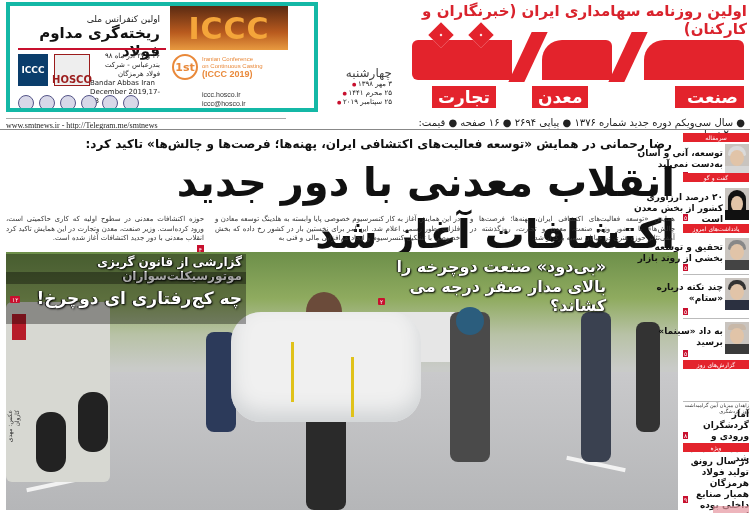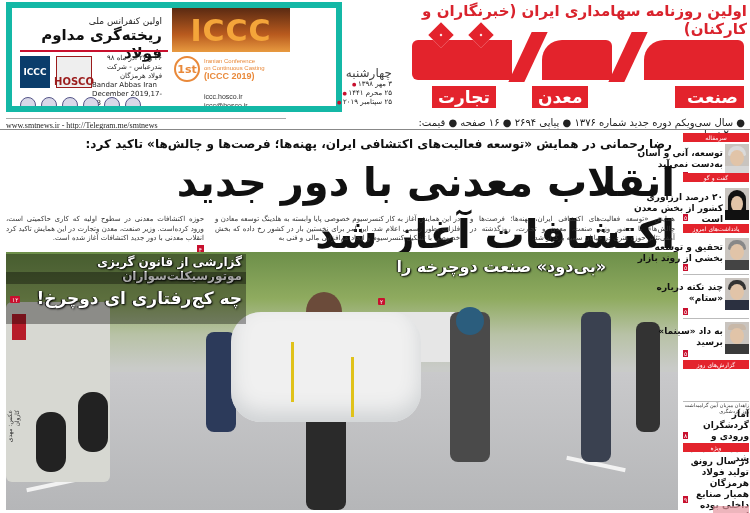--- a/index.html
+++ b/index.html
@@ -2,21 +2,21 @@
 <html><head>
 <meta charset="utf-8">
 <style>
   * { box-sizing: border-box; margin: 0; padding: 0; }
   html, body { width: 750px; height: 513px; overflow: hidden; background: #fff; }
   body { position: relative; font-family: "DejaVu Sans", sans-serif; color: #111; direction: ltr; }
   .abs { position: absolute; }
   .rtl { direction: rtl; text-align: right; unicode-bidi: plaintext; }
 
   
-  #ad { left: 6px; top: 2px; width: 336px; height: 110px; border: 6px solid #14b8a6; background: #fff; overflow: hidden; }
+  #ad { left: 6px; top: 2px; width: 312px; height: 110px; border: 4px solid #14b8a6; background: #fff; overflow: hidden; }
   #ad .ad-left { position:absolute; left:4px; top:2px; width:150px; height:104px; }
   #ad .ad-sub { position:absolute; right:4px; top:6px; font-size:9px; color:#222; }
   #ad .ad-title { position:absolute; right:4px; top:16px; font-size:15px; font-weight:bold; color:#111; }
   #ad .ad-rule { position:absolute; left:4px; top:40px; width:148px; height:2px; background:#c8102e; }
   #ad .ad-dates { position:absolute; right:4px; top:44px; font-size:7px; color:#222; line-height:9px; width:70px; }
   #ad .logo-iccc { position:absolute; left:4px; top:46px; width:30px; height:32px; background:#0a3d6b; color:#fff; font-size:9px; font-weight:bold; display:flex; align-items:center; justify-content:center; }
   #ad .logo-hosco { position:absolute; left:40px; top:46px; width:36px; height:32px; background:#eee; border:1px solid #9b1c1c; color:#9b1c1c; font-size:10px; font-weight:bold; display:flex; align-items:flex-end; justify-content:center; }
   #ad .sponsors { position:absolute; left:4px; top:86px; width:148px; height:18px; display:flex; gap:5px; align-items:center; }
   #ad .sponsors span { width:16px; height:16px; border-radius:50%; background:#d8d8e8; border:1px solid #558; display:inline-block; }
   #ad .ad-right { position:absolute; left:156px; top:0; width:124px; height:110px; }
@@ -190,20 +190,21 @@
   <div class="rope" style="left:345px;top:105px;"></div>
   <div class="bike3"></div>
   <div class="bike3top"></div>
   <div class="bike4"></div>
   <div class="bike5"></div>
 
   <div id="ov-left1" class="overlay">گزارشی از قانون گریزی موتورسیکلت‌سواران</div>
   <div id="ov-left2" class="overlay">چه کج‌رفتاری ای دوچرخ!</div>
   <div class="pgbadge" style="left:4px;top:44px;">۱۲</div>
   <div id="ov-right1" class="overlay">«بی‌دود» صنعت دوچرخه را</div>
+  <div id="ov-right2" class="overlay">بالای مدار صفر درجه می کشاند؟</div>
   <div class="pgbadge" style="left:372px;top:46px;">۲</div>
 </div>
 <div id="credit" class="abs rtl">عکس: مهدی کاروان</div>
 
 <div id="sidebar" class="abs">
 
   <div class="sec-head" style="top:3px;">سرمقاله</div>
   <div class="side-item" style="top:14px;height:36px;">
     <div class="thumb" style="top:0;">
         <div class="hair"></div>

